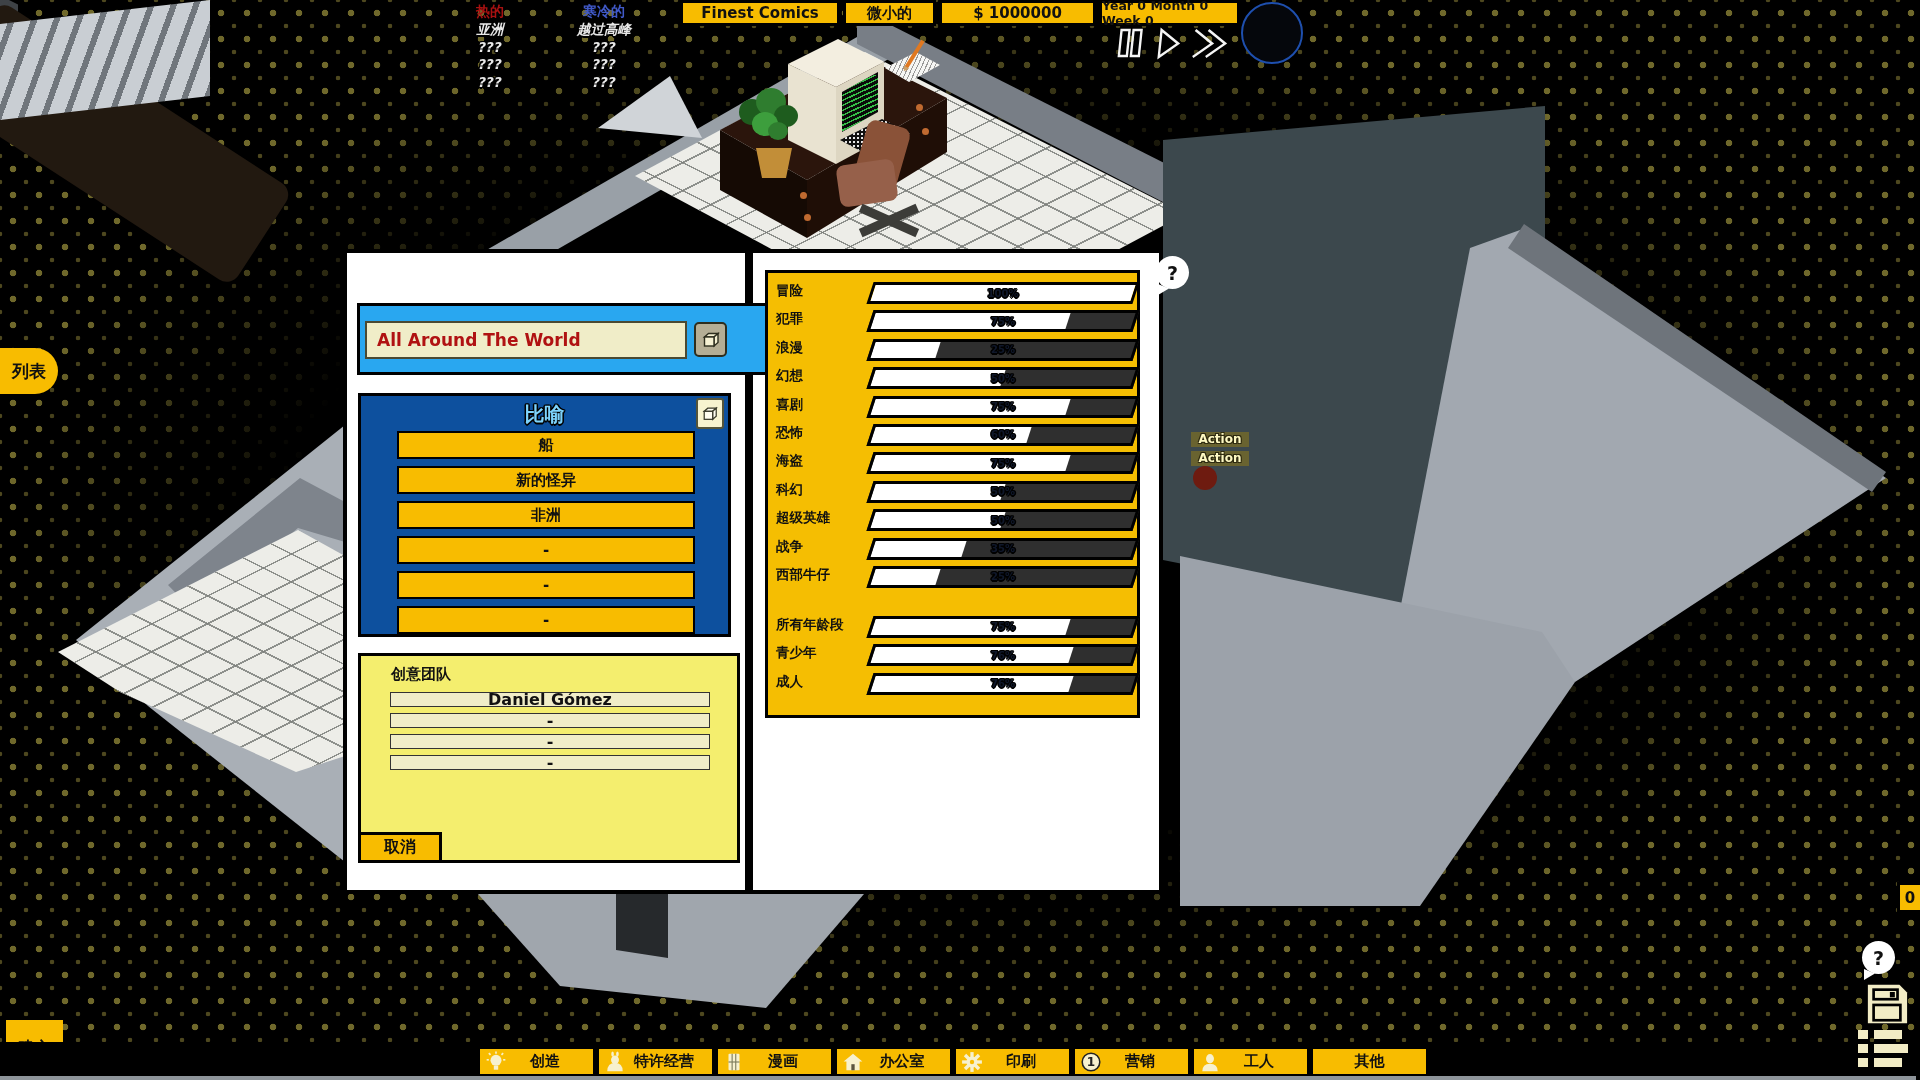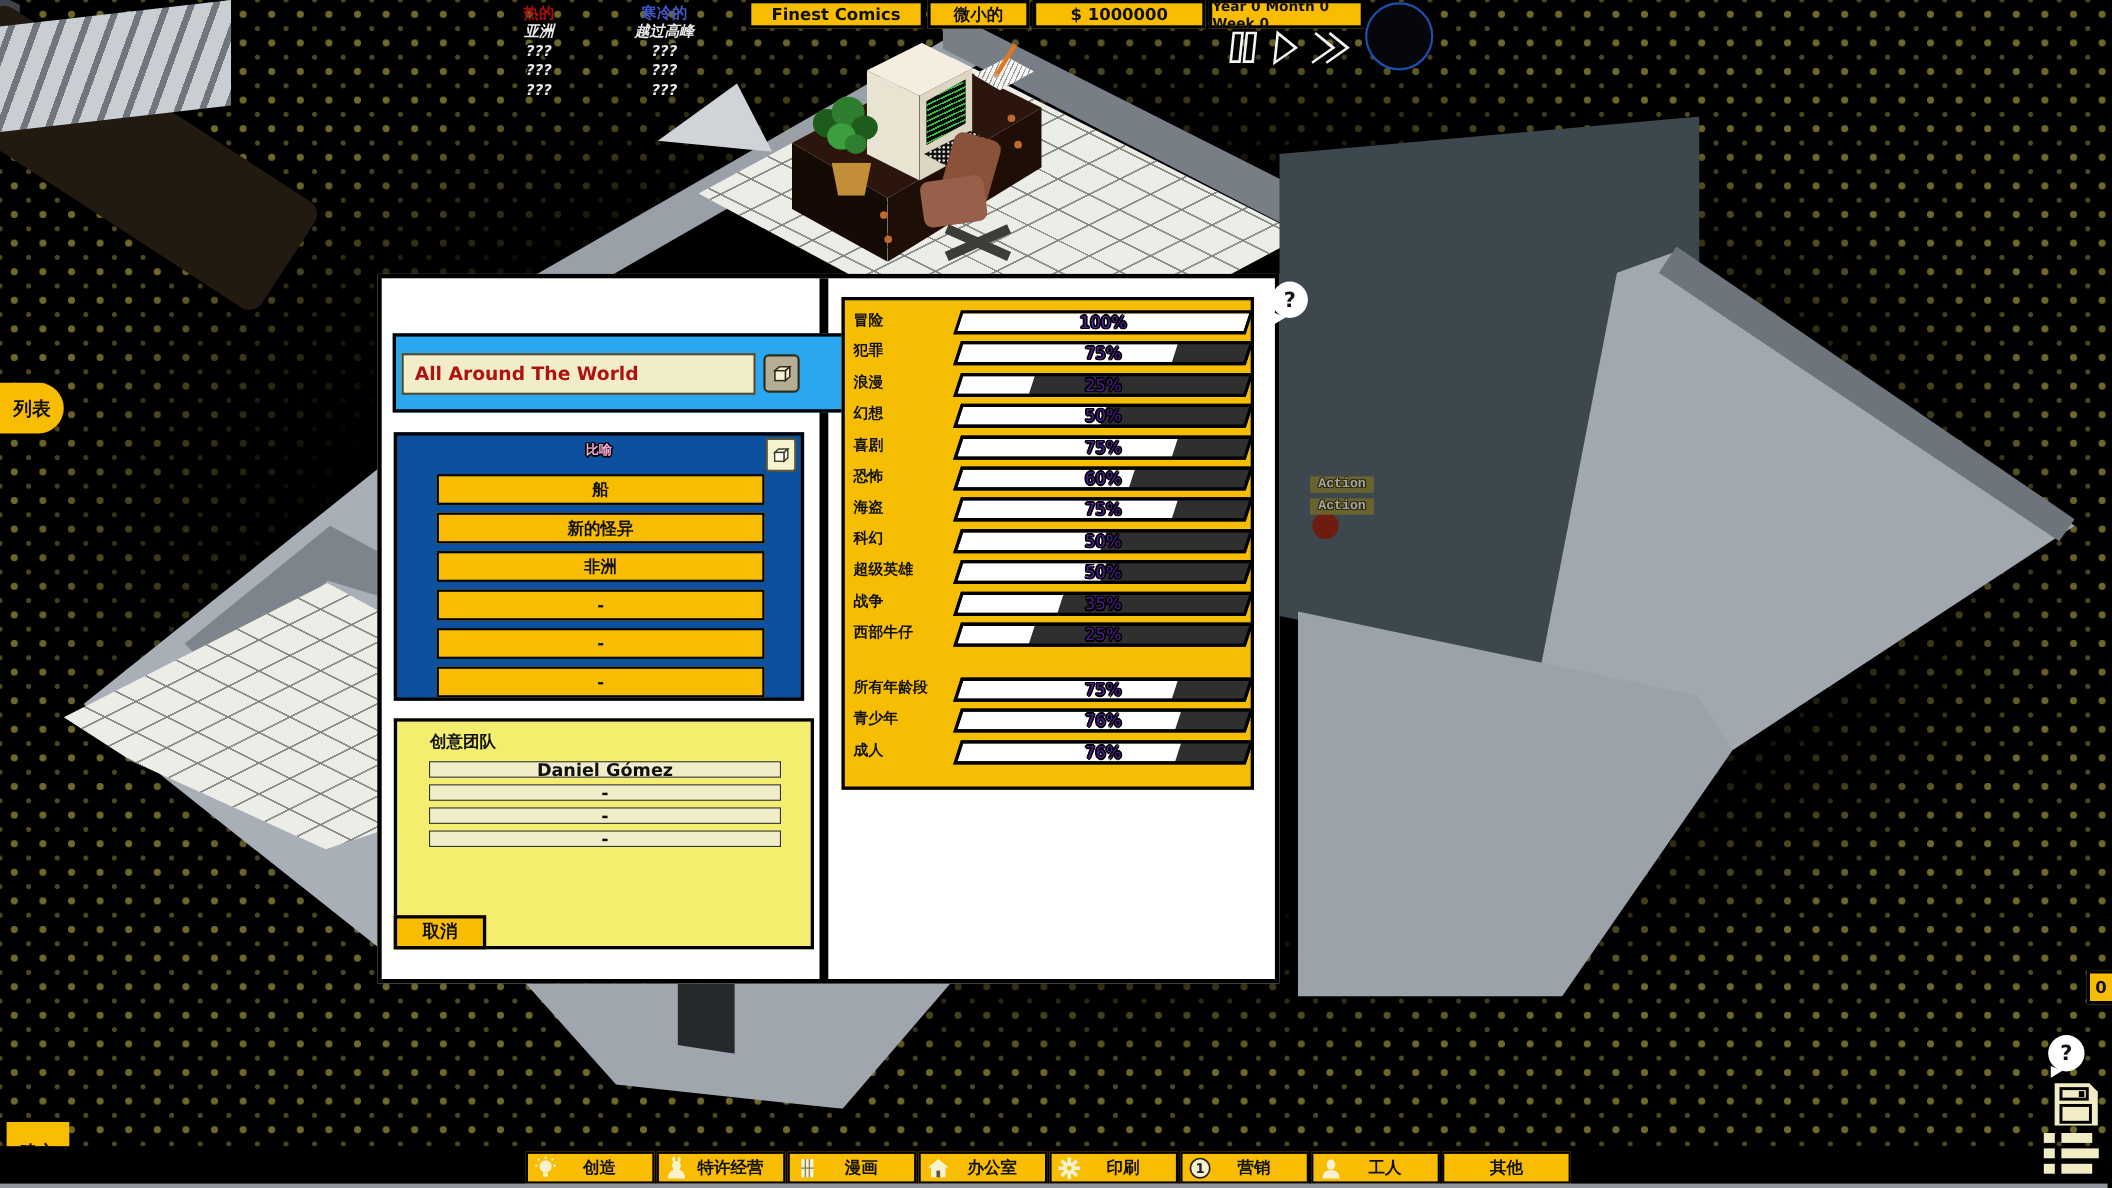--- a/index.html
+++ b/index.html
@@ -57,23 +57,23 @@
   .pencil{position:absolute;left:212px;top:18px;width:3.5px;height:34px;background:#E07820;transform:rotate(32deg);}
   .pencil:after{content:"";position:absolute;bottom:-5px;left:-1px;border:3px solid transparent;border-top:5px solid #caa16b;}
   .leaf{position:absolute;border-radius:50%;}
   .pot{clip-path:polygon(56px 128px,92px 128px,86px 158px,62px 158px);background:#C28E38;}
   .ch-back{position:absolute;left:160px;top:103px;width:44px;height:64px;background:#8A5238;border-radius:9px;transform:rotate(16deg);}
   .ch-seat{position:absolute;left:138px;top:142px;width:58px;height:42px;background:#96604A;border-radius:8px;transform:rotate(-8deg);}
   .ch-b1,.ch-b2{position:absolute;left:158px;top:196px;width:62px;height:9px;background:#3C3C38;}
   .ch-b1{transform:rotate(24deg);} .ch-b2{transform:rotate(-24deg);}
   
   #actions{position:absolute;left:1140px;top:428px;width:160px;z-index:3;text-align:center;}
-  .action-tag{display:inline-block;background:rgba(118,106,40,.78);color:#a3a3a3;font-weight:bold;
+  .action-tag{display:inline-block;background:rgba(118,106,40,.78);color:#fef9c3;font-weight:bold;
     font-size:12px;padding:0 7px;margin:0;line-height:15px;
-    text-shadow:-1px -1px 0 #2e2a10,1px -1px 0 #2e2a10,-1px 1px 0 #2e2a10,1px 1px 0 #2e2a10;font-family:Liberation Mono, monospace;}
+    text-shadow:-1px -1px 0 #2e2a10,1px -1px 0 #2e2a10,-1px 1px 0 #2e2a10,1px 1px 0 #2e2a10;}
   
   .otext{text-shadow:-1.5px 0 #000,1.5px 0 #000,0 -1.5px #000,0 1.5px #000,-1px -1px 0 #000,1px -1px 0 #000,-1px 1px 0 #000,1px 1px 0 #000;}
   .ytab{position:absolute;top:0;height:26px;background:#F8BC00;border:3px solid #000;box-sizing:border-box;
     display:flex;align-items:center;justify-content:center;font-weight:bold;color:#111;z-index:20;}
   #trends{position:absolute;top:0;left:440px;z-index:15;display:flex;gap:14px;}
   .trend-col{width:100px;text-align:center;}
   .trend-head{font-size:14px;font-weight:bold;margin-top:3px;}
   .trend-item{font-size:13.5px;font-weight:bold;color:#E9E9E9;line-height:17.5px;font-style:italic;}
   #controls{position:absolute;left:1110px;top:26px;z-index:20;}
   #clock{position:absolute;left:1241px;top:2px;width:62px;height:62px;border-radius:50%;
@@ -89,21 +89,21 @@
   #dlg-divider{position:absolute;left:398px;top:0;width:8px;height:100%;background:#000;}
   #panel-title{position:absolute;left:10px;top:50px;width:433px;height:72px;background:#29A7F0;
     border:3px solid #000;box-sizing:border-box;}
   #title-input{position:absolute;left:5px;top:15px;width:322px;height:38px;background:#F0EDC8;
     border:2px solid #4a4a33;box-sizing:border-box;font-family:"DejaVu Sans",sans-serif;
     font-size:17px;font-weight:bold;color:#B01212;padding:0 10px;}
   .dice-btn{position:absolute;display:flex;align-items:center;justify-content:center;box-sizing:border-box;}
   #dice1{left:334px;top:16px;width:33px;height:35px;background:#B5AE95;border:2px solid #2e2e1e;border-radius:5px;}
   #panel-tropes{position:absolute;left:11px;top:140px;width:373px;height:244px;background:#0D509E;
     border:3px solid #000;box-sizing:border-box;}
-  #tropes-title{position:absolute;top:5px;width:100%;text-align:center;color:#f9a8d4;font-size:12px;font-weight:bold;}
+  #tropes-title{position:absolute;top:5px;width:100%;text-align:center;color:#7dd3fc;font-size:20px;font-weight:bold;}
   #dice2{right:4px;top:2px;width:28px;height:31px;background:#F7F3CF;border:2px solid #55553a;border-radius:3px;}
   #trope-list{position:absolute;left:36px;top:35px;width:298px;display:flex;flex-direction:column;gap:7px;}
   .trope-btn{height:28px;background:#F8BC00;border:2.5px solid #000;box-sizing:border-box;
     display:flex;align-items:center;justify-content:center;font-size:15px;font-weight:bold;color:#111;}
   #panel-team{position:absolute;left:11px;top:400px;width:382px;height:210px;background:#F4EE6E;
     border:3px solid #000;box-sizing:border-box;}
   #team-title{position:absolute;left:30px;top:9px;font-size:15px;font-weight:bold;color:#111;}
   #team-list{position:absolute;left:29px;top:36px;width:320px;display:flex;flex-direction:column;gap:6px;}
   .team-btn{height:15px;background:#F0EDC8;border:1.5px solid #333;box-sizing:border-box;
     display:flex;align-items:center;justify-content:center;font-size:16px;font-weight:bold;color:#111;}
@@ -112,21 +112,21 @@
     font-size:16px;font-weight:bold;color:#111;}
   #panel-genres{position:absolute;left:418px;top:17px;width:375px;height:448px;background:#F5BE02;
     border:3px solid #000;box-sizing:border-box;padding:9px 0 0 8px;}
   .g-row{display:flex;align-items:flex-start;height:22px;margin-bottom:6.4px;}
   .g-label{width:94px;font-size:13.5px;font-weight:bold;color:#111;}
   .slider{position:relative;width:266px;height:22px;}
   .slider-skew{position:absolute;inset:0;transform:skewX(-18deg);background:#2F2F2F;
     border:3px solid #000;box-sizing:border-box;overflow:hidden;}
   .fill{height:100%;background:#fff;}
   .pct{position:absolute;inset:0;display:flex;align-items:center;justify-content:center;
-    color:#4c1d95;font-size:15px;font-weight:normal;}
+    color:#0f172a;font-size:10px;font-weight:bold;}
   #age-block{margin-top:28px;}
   #panel-red{position:absolute;left:418px;top:482px;width:377px;height:127px;background:#E61E3C;
     border:4px solid #000;box-sizing:border-box;}
   #create-btn{position:absolute;right:3px;bottom:3px;width:80px;height:30px;background:#F8BC00;
     border:3px solid #000;box-sizing:border-box;display:flex;align-items:center;justify-content:center;
     font-size:15px;font-weight:bold;color:#111;}
   
   #bottombar{position:absolute;left:0;top:1042px;width:1916px;height:38px;background:#000;z-index:20;}
   #bottom-strip{position:absolute;left:0;bottom:0;width:100%;height:4px;background:#8E949A;}
   #bottom-tabs{position:absolute;left:478px;top:5px;display:flex;gap:2px;}

